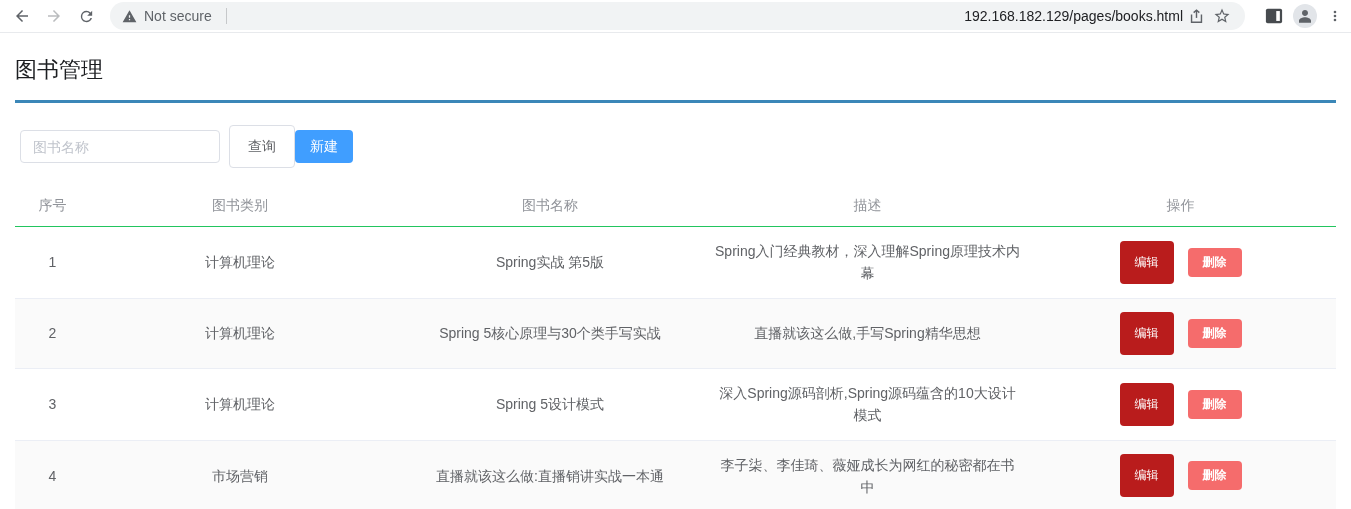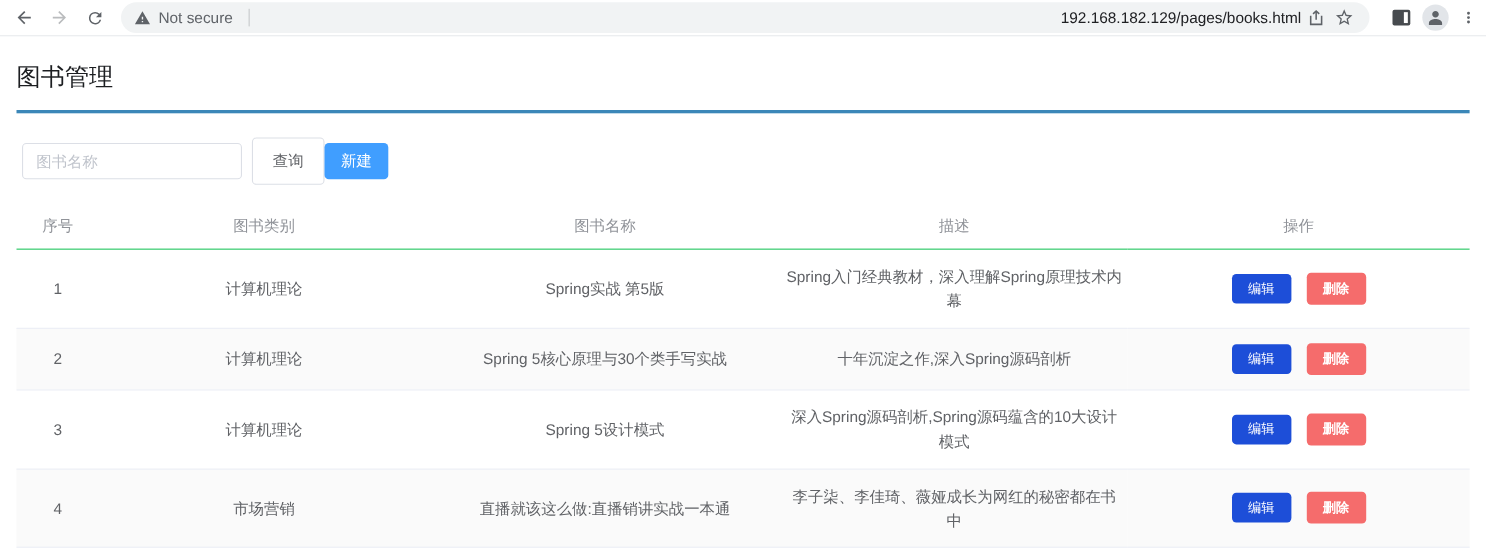--- a/index.html
+++ b/index.html
@@ -60,21 +60,21 @@
     display:inline-flex; align-items:center; justify-content:center;
   }
   .btn-default {
     height:43px; padding:0 18px; margin-left:9px;
     background:#ffffff; border:1px solid #dcdfe6; color:#606266; font-size:14px;
   }
   .btn-create {
     height:33px; padding:0 15px; 
     background:#409eff; color:#ffffff; font-size:14px;
   }
-  .btn-primary-sm { background:#1d4ed8; color:#fff; font-size:12px; padding:4px 15px; height:27px; }
+  .btn-primary-sm { background:#b91c1c; color:#fff; font-size:12px; padding:4px 15px; height:43px; }
   .btn-danger-sm  { background:#f56c6c; color:#fff; font-size:12px; padding:0 15px; height:29px; margin-left:14px;font-weight:bold; }
 
   
   table.books {
     width:100%; border-collapse:collapse; font-size:14px; color:#606266;
     table-layout:fixed;
   }
   .col-no{width:75px} .col-category{width:300px} .col-name{width:320px} .col-desc{width:315px} .col-actions{width:311px}
   table.books th {
     color:#909399; font-weight:400; text-align:center;
@@ -182,21 +182,21 @@
           <td>1</td>
           <td>计算机理论</td>
           <td>Spring实战 第5版</td>
           <td>Spring入门经典教材，深入理解Spring原理技术内幕</td>
           <td><button class="btn btn-primary-sm">编辑</button><button class="btn btn-danger-sm">删除</button></td>
         </tr>
         <tr>
           <td>2</td>
           <td>计算机理论</td>
           <td>Spring 5核心原理与30个类手写实战</td>
-          <td>十年沉淀之作,深入Spring源码剖析</td>
+          <td>直播就该这么做,手写Spring精华思想</td>
           <td><button class="btn btn-primary-sm">编辑</button><button class="btn btn-danger-sm">删除</button></td>
         </tr>
         <tr>
           <td>3</td>
           <td>计算机理论</td>
           <td>Spring 5设计模式</td>
           <td>深入Spring源码剖析,Spring源码蕴含的10大设计模式</td>
           <td><button class="btn btn-primary-sm">编辑</button><button class="btn btn-danger-sm">删除</button></td>
         </tr>
         <tr>

